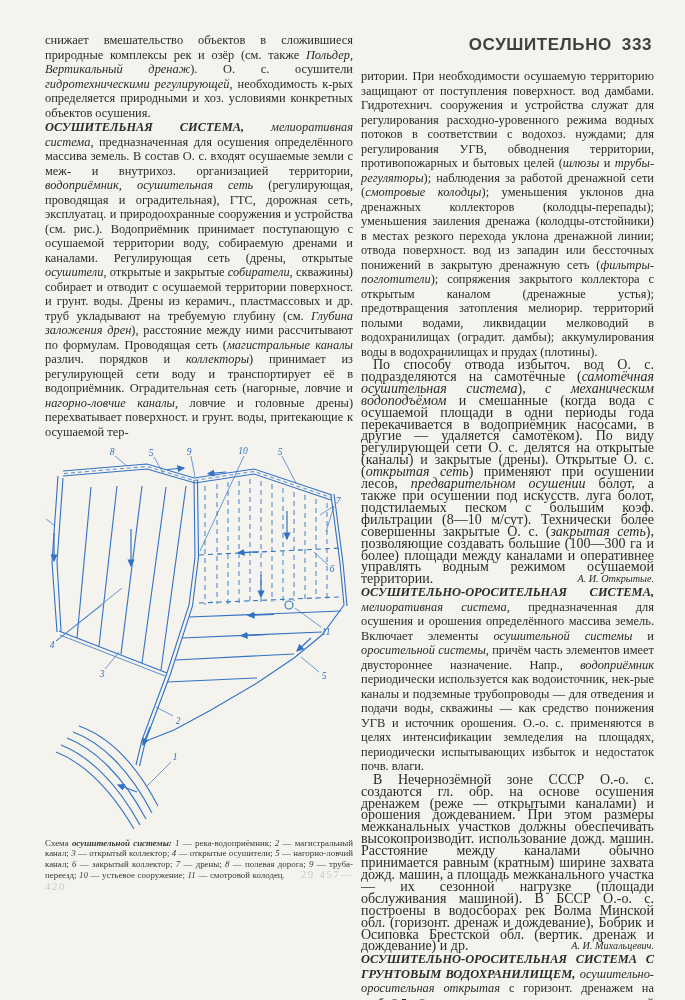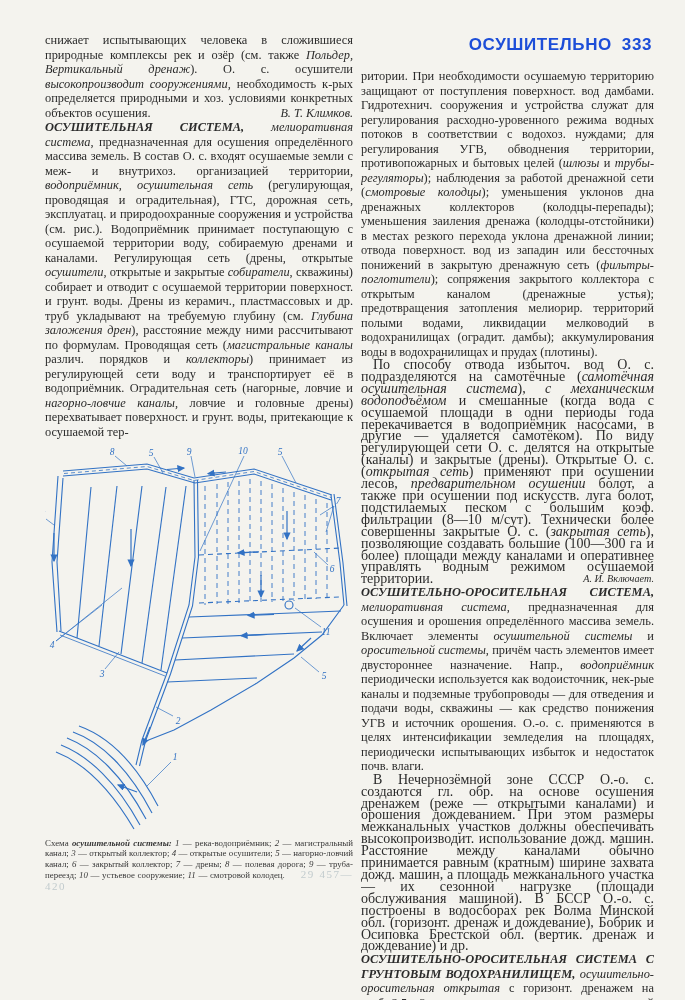--- a/index.html
+++ b/index.html
@@ -8,21 +8,21 @@
     background:#f4f3ee;overflow:hidden;
     font-family:"Liberation Serif", serif;color:#2b2b2b;
   }
   .cols{position:absolute;top:33px;left:45px;display:flex;gap:8px;}
   .col{overflow:hidden;}
   .col-left{width:308px;}
   .col-right{width:293px;}
   .header{
     text-align:right;font-family:"Liberation Sans",sans-serif;
     font-weight:bold;font-size:17px;letter-spacing:.6px;
-    color:#1d4ed8;margin:2px 2px 14px 0;white-space:nowrap;
+    color:#404040;margin:2px 2px 14px 0;white-space:nowrap;
   }
   .header .pgnum{margin-left:10px;}
   p.body-text{
     margin:0;font-size:12.4px;line-height:14.5px;text-align:justify;
   }
   p.small-text{
     margin:0;font-size:14px;line-height:11.9px;text-align:justify;
     text-indent:12px;
   }
   .sig{font-style:italic;text-align:right;}
@@ -39,22 +39,21 @@
     font-family:"Liberation Serif",serif;font-style:italic;font-size:9.5px;fill:#3272c4;
   }
 </style>
 </head>
 <body>
 
 <div class="page">
   <div class="cols">
 
     <div class="col col-left">
-      <p class="body-text"><span>снижает испытывающих человека в сложившиеся природные комплексы рек и озёр (см. также </span><span class="seg-i">Польдер, Вертикальный дренаж</span><span>). О. с. осушители </span><span class="seg-i">высокопроизводит сооружениями</span><span>, необходимость к-рых определяется природными и хоз. условиями конкретных объектов осушения.</span></p>
-      <div class="sig sig-body">В. Т. Климков.</div>
+      <p class="body-text"><span>снижает вмешательство объектов в сложившиеся природные комплексы рек и озёр (см. также </span><span class="seg-i">Польдер, Вертикальный дренаж</span><span>). О. с. осушители </span><span class="seg-i">гидротехническими регулирующей</span><span>, необходимость к-рых определяется природными и хоз. условиями конкретных объектов осушения.</span></p>
       <p class="body-text"><span class="seg-b">ОСУШИТЕЛЬНАЯ СИСТЕМА, </span><span class="seg-i">мелиоративная система</span><span>, предназначенная для осушения определённого массива земель. В состав О. с. входят осушаемые земли с меж- и внутрихоз. организацией территории, </span><span class="seg-i">водоприёмник, осушительная сеть</span><span> (регулирующая, проводящая и оградительная), ГТС, дорожная сеть, эксплуатац. и природоохранные сооружения и устройства (см. рис.). Водоприёмник принимает поступающую с осушаемой территории воду, собираемую дренами и каналами. Регулирующая сеть (дрены, открытые </span><span class="seg-i">осушители</span><span>, открытые и закрытые </span><span class="seg-i">собиратели</span><span>, скважины) собирает и отводит с осушаемой территории поверхност. и грунт. воды. Дрены из керамич., пластмассовых и др. труб укладывают на требуемую глубину (см. </span><span class="seg-i">Глубина заложения дрен</span><span>), расстояние между ними рассчитывают по формулам. Проводящая сеть (</span><span class="seg-i">магистральные каналы</span><span> различ. порядков и </span><span class="seg-i">коллекторы</span><span>) принимает из регулирующей сети воду и транспортирует её в водоприёмник. Оградительная сеть (нагорные, ловчие и </span><span class="seg-i">нагорно-ловчие каналы</span><span>, ловчие и головные дрены) перехватывает поверхност. и грунт. воды, притекающие к осушаемой тер-</span></p>
 
       <figure>
         <svg width="318" height="385" viewBox="0 0 318 385">
           <defs>
             <marker id="ah" markerWidth="8" markerHeight="7" refX="5.5" refY="3" orient="auto">
               <path d="M0,0 L6.5,3 L0,6 z" fill="#3272c4"></path>
             </marker>
           </defs>
           <g stroke="#3272c4" fill="none" stroke-width="1.1">
@@ -170,20 +169,21 @@
         <figcaption><span>Схема </span><span class="seg-b">осушительной системы: </span><span class="seg-i">1</span><span> — река-водоприёмник; </span><span class="seg-i">2</span><span> — магистральный канал; </span><span class="seg-i">3</span><span> — открытый коллектор; </span><span class="seg-i">4</span><span> — открытые осушители; </span><span class="seg-i">5</span><span> — нагорно-ловчий канал; </span><span class="seg-i">6</span><span> — закрытый коллектор; </span><span class="seg-i">7</span><span> — дрены; </span><span class="seg-i">8</span><span> — полевая дорога; </span><span class="seg-i">9</span><span> — труба-переезд; </span><span class="seg-i">10</span><span> — устьевое сооружение; </span><span class="seg-i">11</span><span> — смотровой колодец.</span><span class="seg-mark">29 457—420</span></figcaption>
       </figure>
     </div>
 
     <div class="col col-right">
       <div class="header">
         <span>ОСУШИТЕЛЬНО</span><span class="pgnum">333</span>
       </div>
       <p class="body-text"><span>ритории. При необходимости осушаемую территорию защищают от поступления поверхност. вод дамбами. Гидротехнич. сооружения и устройства служат для регулирования расходно-уровенного режима водных потоков в соответствии с водохоз. нуждами; для регулирования УГВ, обводнения территории, противопожарных и бытовых целей (</span><span class="seg-i">шлюзы</span><span> и </span><span class="seg-i">трубы-регуляторы</span><span>); наблюдения за работой дренажной сети (</span><span class="seg-i">смотровые колодцы</span><span>); уменьшения уклонов дна дренажных коллекторов (колодцы-перепады); уменьшения заиления дренажа (колодцы-отстойники) в местах резкого перехода уклона дренажной линии; отвода поверхност. вод из западин или бессточных понижений в закрытую дренажную сеть (</span><span class="seg-i">фильтры-поглотители</span><span>); сопряжения закрытого коллектора с открытым каналом (дренажные устья); предотвращения затопления мелиорир. территорий полыми водами, ликвидации мелководий в водохранилищах (оградит. дамбы); аккумулирования воды в водохранилищах и прудах (плотины).</span></p>
       <p class="small-text"><span>По способу отвода избыточ. вод О. с. подразделяются на самотёчные (</span><span class="seg-i">самотёчная осушительная система</span><span>), </span><span class="seg-i">с механическим водоподъёмом</span><span> и смешанные (когда вода с осушаемой площади в одни периоды года перекачивается в водоприёмник насосами, в другие — удаляется самотёком). По виду регулирующей сети О. с. делятся на открытые (каналы) и закрытые (дрены). Открытые О. с. (</span><span class="seg-i">открытая сеть</span><span>) применяют при осушении лесов, </span><span class="seg-i">предварительном осушении</span><span> болот, а также при осушении под искусств. луга болот, подстилаемых песком с большим коэф. фильтрации (8—10 м/сут). Технически более совершенны закрытые О. с. (</span><span class="seg-i">закрытая сеть</span><span>), позволяющие создавать большие (100—300 га и более) площади между каналами и оперативнее управлять водным режимом осушаемой территории.</span></p>
-      <div class="sig sig-small">А. И. Включает.</div>
+      <div class="sig sig-small">А. И. Открытые.</div>
       <p class="body-text"><span class="seg-b">ОСУШИТЕЛЬНО-ОРОСИТЕЛЬНАЯ СИСТЕМА, </span><span class="seg-i">мелиоративная система</span><span>, предназначенная для осушения и орошения определённого массива земель. Включает элементы </span><span class="seg-i">осушительной системы</span><span> и </span><span class="seg-i">оросительной системы</span><span>, причём часть элементов имеет двустороннее назначение. Напр., </span><span class="seg-i">водоприёмник</span><span> периодически используется как водоисточник, нек-рые каналы и подземные трубопроводы — для отведения и подачи воды, скважины — как средство понижения УГВ и источник орошения. О.-о. с. применяются в целях интенсификации земледелия на площадях, периодически испытывающих избыток и недостаток почв. влаги.</span></p>
       <p class="small-text"><span>В Нечернозёмной зоне СССР О.-о. с. создаются гл. обр. на основе осушения дренажем (реже — открытыми каналами) и орошения дождеванием. При этом размеры межканальных участков должны обеспечивать высокопроизводит. использование дожд. машин. Расстояние между каналами обычно принимается равным (кратным) ширине захвата дожд. машин, а площадь межканального участка — их сезонной нагрузке (площади обслуживания машиной). В БССР О.-о. с. построены в водосборах рек Волма Минской обл. (горизонт. дренаж и дождевание), Бобрик и Осиповка Брестской обл. (вертик. дренаж и дождевание) и др.</span></p>
+      <div class="sig sig-small">А. И. Михальцевич.</div>
       <p class="body-text"><span class="seg-b">ОСУШИТЕЛЬНО-ОРОСИТЕЛЬНАЯ СИСТЕМА С ГРУНТОВЫМ ВОДОХРАНИЛИЩЕМ, </span><span class="seg-i">осушительно-оросительная открытая</span><span> с горизонт. дренажем на глуб. 2,5—3 м, использующая грунт. воды осушаемой территории на орошение в вегетац. период. Применяется в целях повышения динамичности управления водно-</span></p>
     </div>
 
   </div>
 </div>
 
 </body></html>

